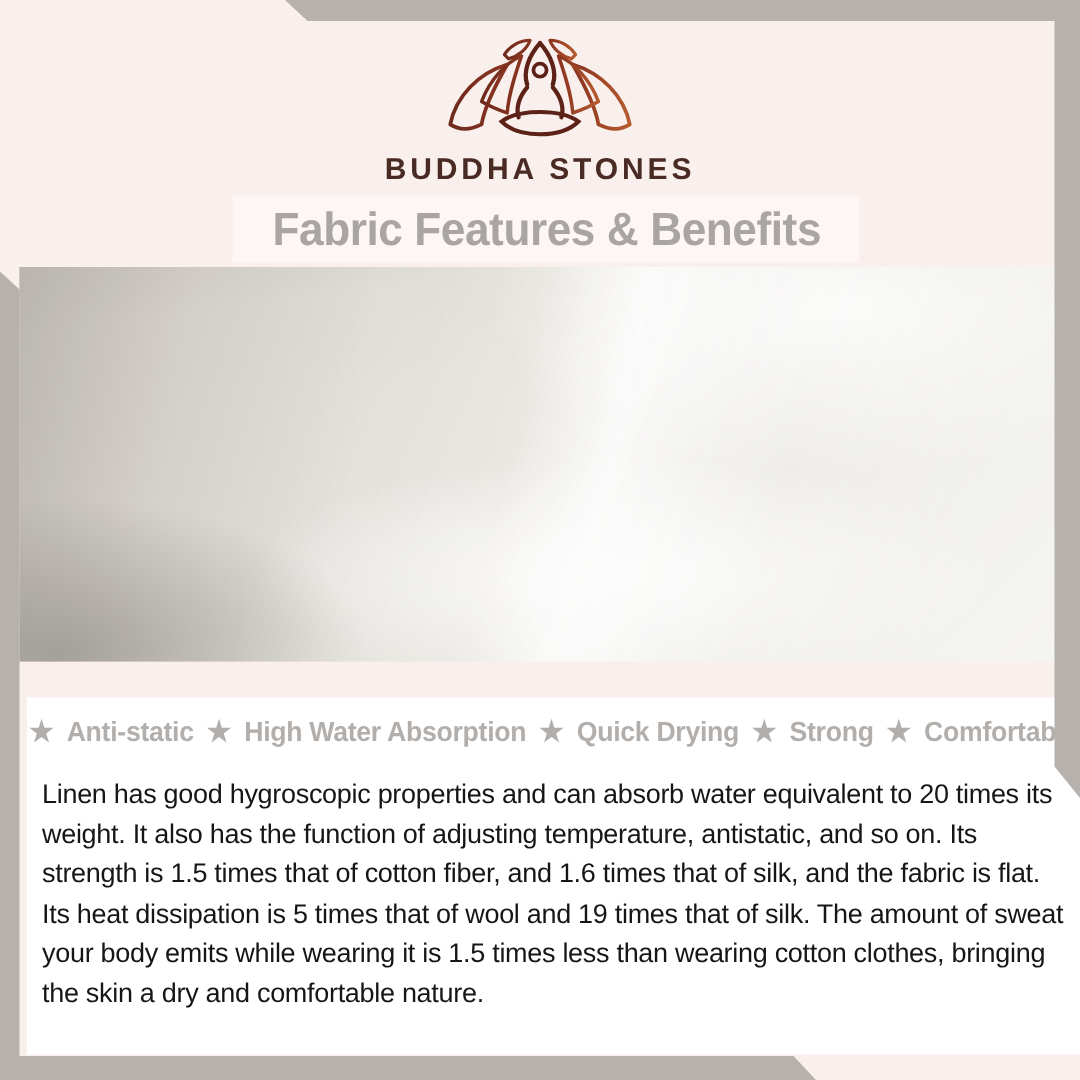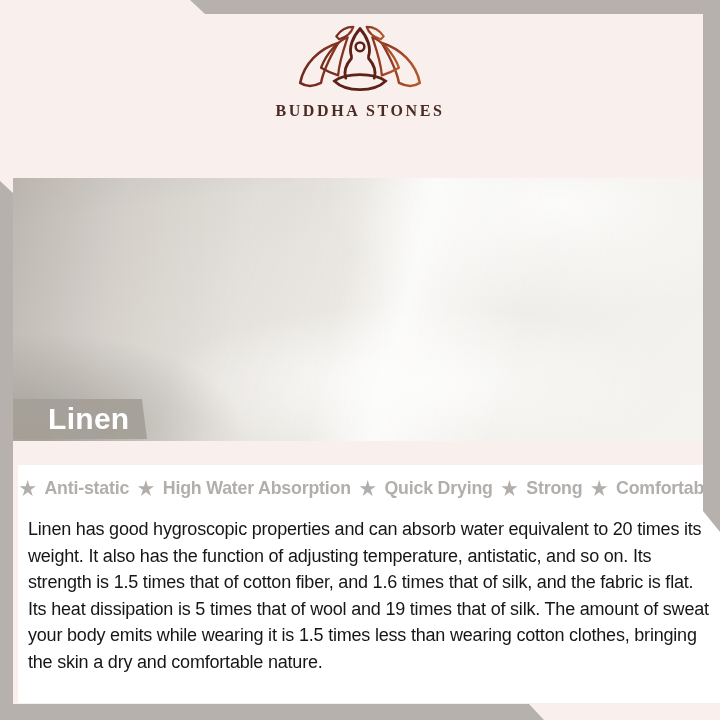--- a/index.html
+++ b/index.html
@@ -5,21 +5,21 @@
   html,body{margin:0;padding:0;}
   body{width:720px;height:720px;overflow:hidden;font-family:"Liberation Sans",sans-serif;}
   .page{position:relative;width:720px;height:720px;background:#f9efec;}
 
   
   .ribbons{position:absolute;inset:0;z-index:6;pointer-events:none;}
 
   
   .logo-svg{position:absolute;left:288px;top:24px;width:144px;height:76px;z-index:2;}
   .brand-name{position:absolute;left:0;top:102px;width:720px;text-align:center;z-index:2;
-    font-family:Liberation Serif, serif;font-size:16px;letter-spacing:2.6px;color:#4a2b24;font-weight:600;}
+    font-family:Liberation Sans, sans-serif;font-size:20px;letter-spacing:2.6px;color:#4a2b24;font-weight:600;}
 
   
   .banner{position:absolute;left:155px;top:131px;width:418px;height:44px;background:#fdf6f4;z-index:2;
     display:flex;align-items:center;justify-content:center;}
   .banner-title{font-size:31px;font-weight:bold;color:#a9a5a3;letter-spacing:-0.3px;
     transform:scaleX(0.95);transform-origin:center;white-space:nowrap;}
 
   
   .photo{position:absolute;left:13px;top:178px;width:694px;height:263px;z-index:2;overflow:hidden;
     background:
@@ -84,34 +84,34 @@
       <path d="M75,5 C83,14 87,25 84,34"></path>
       <path d="M75,5 C67,14 63,25 66,34"></path>
       <circle cx="75" cy="24" r="4.6" stroke-width="2.6"></circle>
       <path d="M66,36 C60,43 58,51 60,57"></path>
       <path d="M84,36 C90,43 92,51 90,57"></path>
       <path d="M48,60 C60,51 90,51 102,60 C95,67 85,69 75,69 C65,69 55,67 48,60 Z" stroke-width="2.8"></path>
     </g>
   </svg>
   <div class="brand-name">BUDDHA STONES</div>
 
+  <div class="banner">
+    <span class="banner-title">Fabric Features &amp; Benefits</span>
+  </div>
 
   <div class="photo">
     <svg class="grain">
       <filter id="weave" x="0" y="0" width="100%" height="100%">
         <feTurbulence type="fractalNoise" baseFrequency="0.38 0.52" numOctaves="2" seed="7" stitchTiles="stitch" result="n"></feTurbulence>
         <feColorMatrix in="n" type="matrix" values="0 0 0 0 0.93  0 0 0 0 0.92  0 0 0 0 0.90  0.9 0.9 0.9 0 0"></feColorMatrix>
       </filter>
       <rect width="100%" height="100%" filter="url(#weave)"></rect>
     </svg>
   </div>
 
-  <div class="photo-label">
-    <span class="photo-label-text">Linen</span>
-  </div>
 
   <div class="card"></div>
 
   <div class="features">
       <span class="star">★</span>
       <span class="feature-label">Anti-static</span>
       <span class="star">★</span>
       <span class="feature-label">High Water Absorption</span>
       <span class="star">★</span>
       <span class="feature-label">Quick Drying</span>

